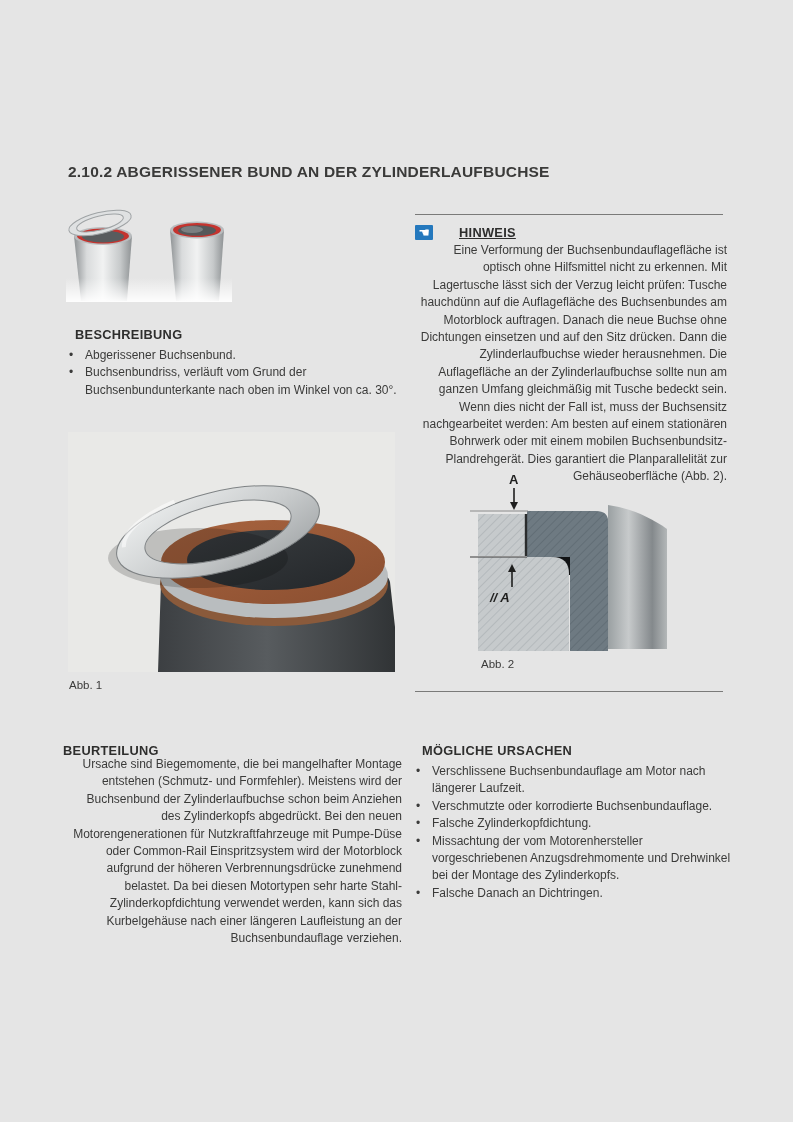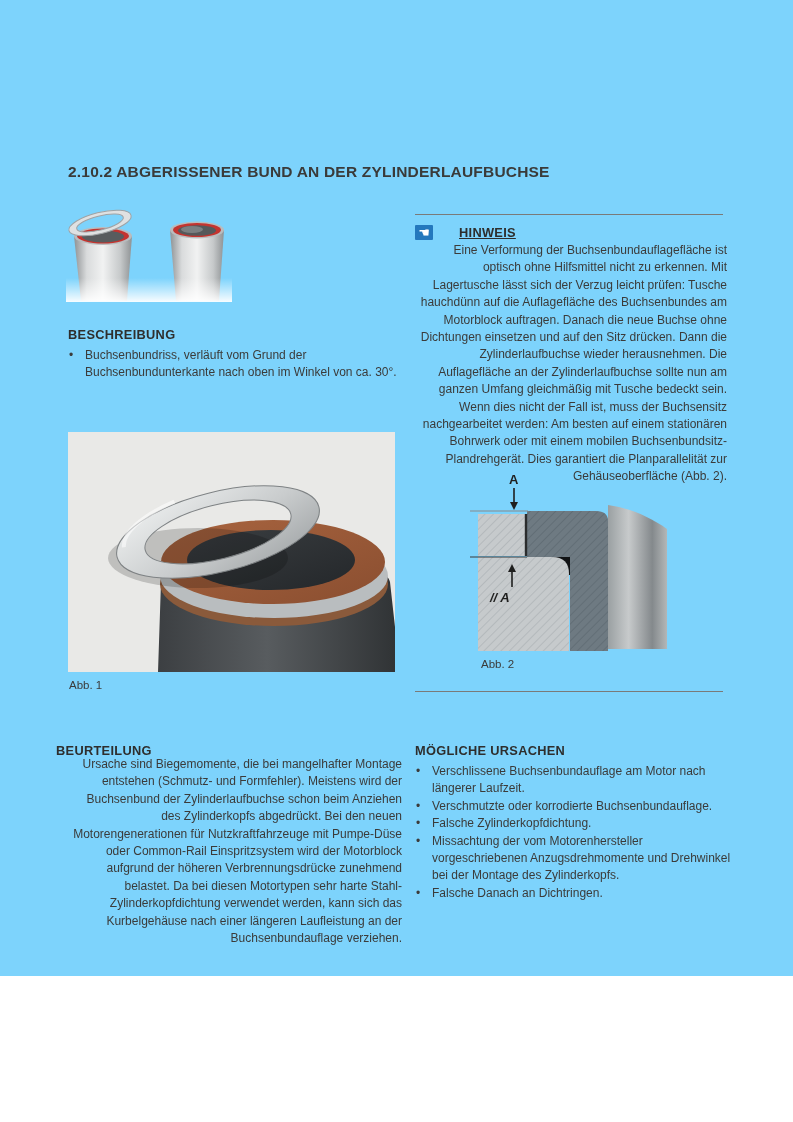--- a/index.html
+++ b/index.html
@@ -1,20 +1,20 @@
 <!DOCTYPE html>
 <html lang="de"><head>
 <meta charset="utf-8">
 <style>
   html,body{margin:0;padding:0;background:#ffffff;}
-  .page{position:relative;width:793px;height:976px;background:#7dd3fc;overflow:hidden;
+  .page{position:relative;width:793px;height:1122px;background:#e5e5e5;overflow:hidden;
         font-family:"Liberation Sans",sans-serif;color:#3b3b3a;}
   .page-title{position:absolute;left:68px;top:153px;width:620px;font-size:15.5px;
         font-weight:700;letter-spacing:.2px;color:#3a3a39;}
-  .section-heading{position:absolute;font-size:12.8px;font-weight:700;letter-spacing:.3px;color:#2e2e2d;}
+  .section-heading{position:absolute;font-size:12.8px;font-weight:700;letter-spacing:.3px;color:#2e2e2d;margin-left:7px;}
   .body-text{font-size:12px;line-height:17.4px;color:#3b3b3a;text-align:right;}
   .para{position:absolute;}
   .bullets{position:absolute;list-style:none;margin:0;padding:0;}
   .bullets li{position:relative;padding-left:17px;font-size:12px;line-height:17.4px;}
   .bullets li::before{content:"\2022";position:absolute;left:1px;top:0;}
   .rule{position:absolute;height:1px;background:#7a7a79;}
   .hinweis-header{position:absolute;left:415px;top:225px;display:flex;align-items:center;}
   .hinweis-icon{width:18px;height:15px;background:#2478bd;color:#ffffff;font-size:13px;
         line-height:15px;text-align:center;border-radius:1px;}
   .hinweis-label{margin-left:26px;font-size:12.8px;font-weight:700;letter-spacing:.3px;color:#2e2e2d;text-decoration:underline;}
@@ -58,20 +58,21 @@
       <ellipse cx="131" cy="26" rx="27" ry="8.5" fill="#b9bcbe"></ellipse>
       <ellipse cx="131" cy="26" rx="24" ry="7" fill="#c4342f"></ellipse>
       <ellipse cx="131" cy="26.5" rx="19" ry="5.3" fill="#55585a"></ellipse>
       <ellipse cx="126" cy="25.5" rx="11" ry="3.4" fill="#7b7f81"></ellipse>
     </g>
     <rect x="0" y="74" width="166" height="24" fill="url(#fadeW)"></rect>
   </svg>
 
   <h2 class="section-heading" style="left:68px;top:316px">BESCHREIBUNG</h2>
   <ul class="bullets" style="left:68px;top:347px;width:334px">
+    <li>Abgerissener Buchsenbund.</li>
     <li>Buchsenbundriss, verläuft vom Grund der Buchsenbundunterkante nach oben im Winkel von ca. 30°.</li>
   </ul>
 
   <svg class="fig" style="left:68px;top:432px" width="327" height="240" viewBox="0 0 327 240">
     <defs>
       <linearGradient id="bodyG" x1="0" y1="0" x2="1" y2="0">
         <stop offset="0" stop-color="#3c3f42"></stop>
           <stop offset="0.45" stop-color="#585c5f"></stop>
         <stop offset="1" stop-color="#2f3234"></stop>
       </linearGradient>

